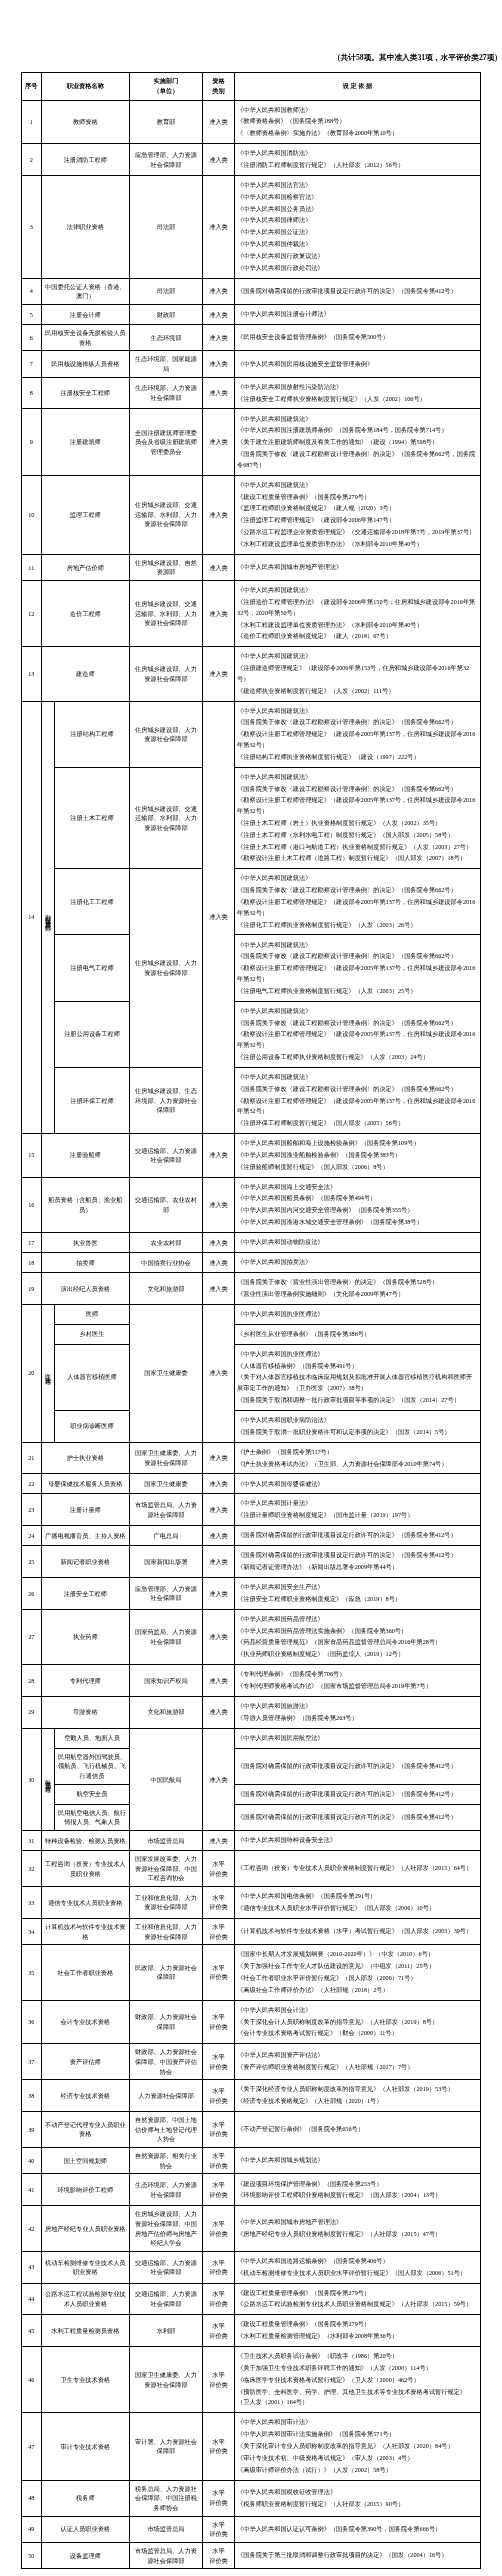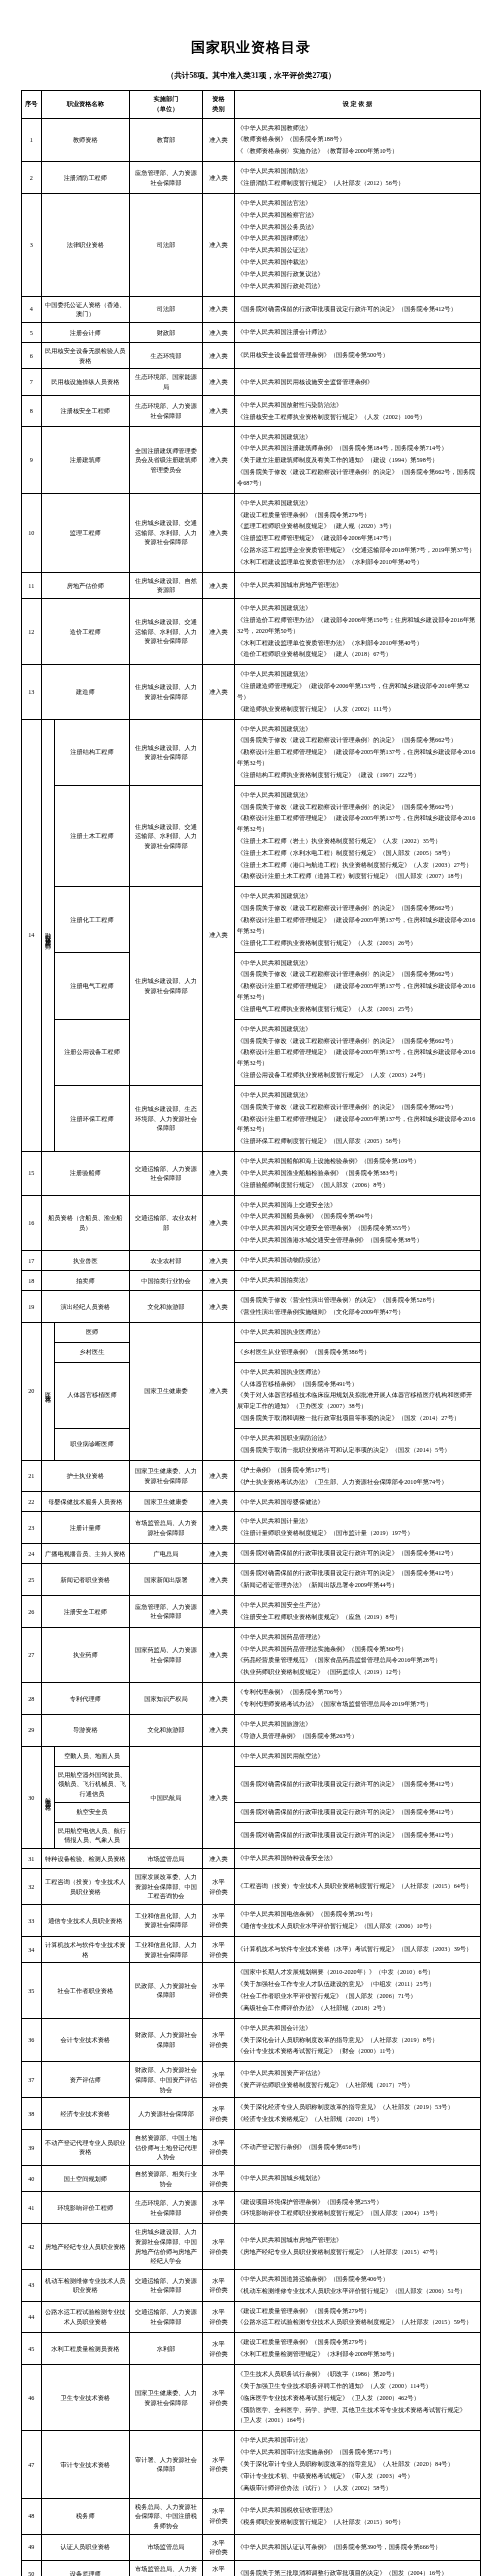--- a/index.html
+++ b/index.html
@@ -1,20 +1,20 @@
 <!DOCTYPE html>
 <html style="font-size:8.2px"><head>
 <meta charset="utf-8">
 <style>
   html,body{margin:0;padding:0;background:#ffffff;}
   body{font-family:"Liberation Serif","DejaVu Serif",serif;color:#000;}
   .page{width:502px;min-height:2778px;margin:0 auto;background:#fff;box-sizing:border-box;padding-top:39px;}
   .doc-title{text-align:center;font-size:14px;font-weight:bold;letter-spacing:1px;}
   .doc-subtitle{text-align:center;font-size:9px;font-weight:bold;margin-top:12.4px;letter-spacing:0.5px;}
-  .doc-note{text-align:center;font-size:7.7px;font-weight:bold;margin-top:14.4px;}
+  .doc-note{text-align:right;font-size:7.7px;font-weight:bold;margin-top:14.4px;}
   table.catalog{border-collapse:collapse;margin:8.2px auto 0 auto;width:460px;table-layout:fixed;border:1px solid #000;}
   table.catalog th,table.catalog td{border:0.5px solid #000;padding:3.1px 2.1px;vertical-align:middle;font-size:6.2px;line-height:1.55;box-sizing:border-box;}
   th.hdr{font-weight:bold;font-size:6.4px;text-align:center;height:28px;}
   td.num{text-align:center;}
   td.name{text-align:center;padding:7.2px 2.1px;}
   td.dept{text-align:center;padding:7.2px 2.1px;}
   td.cat{text-align:center;}
   td.basis{text-align:left;padding:7.2px 4.1px;}
   td.basis .bline{margin:1px 0;line-height:10.8px;}
   td.glabel{text-align:center;padding:2.1px 0.5px;}
@@ -22,21 +22,20 @@
   colgroup col.c-no{width:19.6px;}
   colgroup col.c-gl{width:13.4px;}
   colgroup col.c-name{width:75px;}
   colgroup col.c-dept{width:73px;}
   colgroup col.c-cat{width:32px;}
 </style>
 </head>
 <body>
 
 <div class="page">
-  <div class="doc-title">国家职业资格目录</div>
   <div class="doc-note">（共计58项。其中准入类31项，水平评价类27项）</div>
 
   <table class="catalog">
     <colgroup>
       <col class="c-no">
         <col class="c-gl">
         <col class="c-name">
         <col class="c-dept">
         <col class="c-cat">
         <col>

